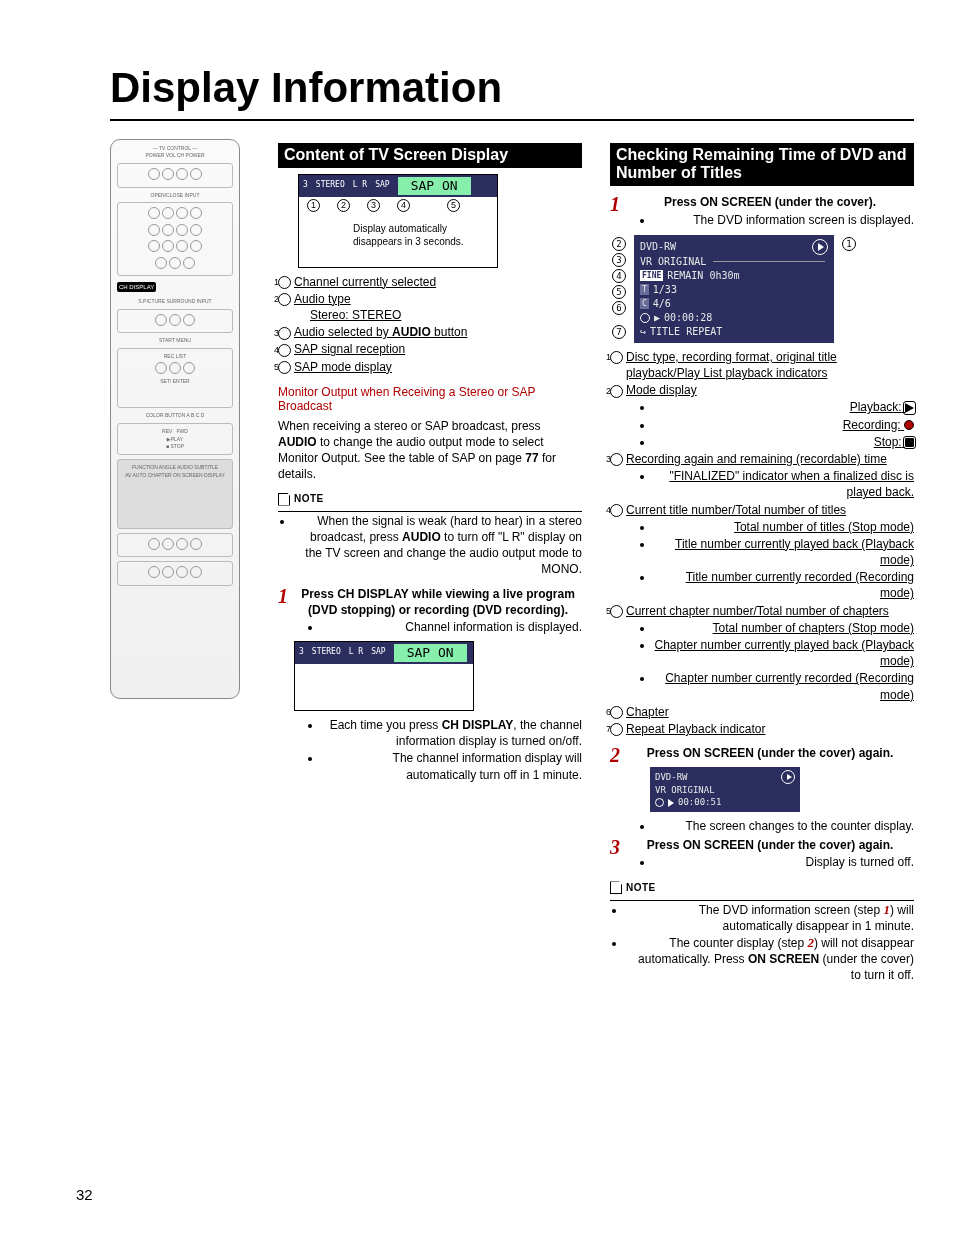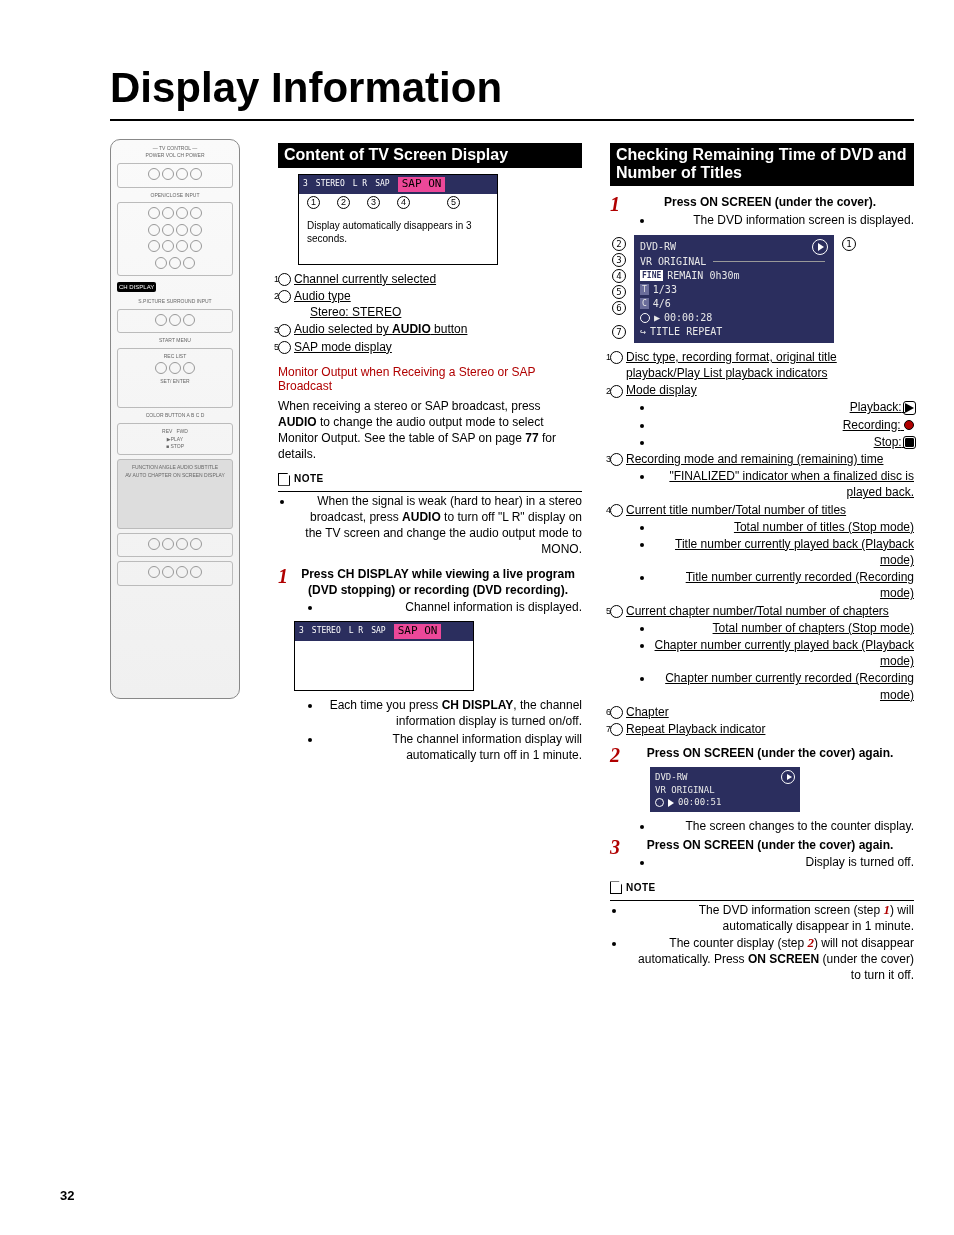--- a/index.html
+++ b/index.html
@@ -112,22 +112,22 @@
     font-size: 10px;
   }
   .osd-bar {
     background:#2b2e5e;
     color:#fff;
     font-family: monospace;
     font-size:8px;
     padding:2px 4px;
     display:flex; gap:8px; align-items:center;
   }
-  .osd-bar .sap { background:#ec4899; color:#000; padding:0 4px; font-size:11px; }
-  .osd-caption { padding: 6px 8px 18px; }
+  .osd-bar .sap { background:#86efac; color:#000; padding:0 13px; font-size:13px; }
+  .osd-caption { padding: 6px 8px 18px; margin-left: 46px; }
   .osd-ptrs { padding:2px 8px 4px; display:flex; gap:14px; font-size:8px; }
   .dvd-screen {
     background:#2b2e5e;
     color:#e8e8e8;
     font-family: monospace;
     font-size:10px;
     padding:4px 6px;
     width:200px;
     margin:6px 0 6px 24px;
     line-height:1.4;
@@ -137,22 +137,22 @@
   .dvd-screen .tag { background:#6a6c9a; padding:0 2px; font-size:8px; }
   .dvd-screen .fine { background:#fff; color:#2b2e5e; padding:0 2px; font-size:8px; font-weight:bold;}
   .dvd-screen .play-circ { width:16px;height:16px;border:1px solid #fff;border-radius:50%; display:flex;align-items:center;justify-content:center; margin-left:auto;}
   .dvd-screen .play-circ::after{content:"";width:0;height:0;border-left:6px solid #fff;border-top:4px solid transparent;border-bottom:4px solid transparent; margin-left:2px;}
   .side-num {
     position:absolute; left:-22px;
     width:14px;height:14px;border:1px solid #000;border-radius:50%;
     font-size:9px;text-align:center;line-height:12px;background:#fff;color:#000;
   }
   .page-num {
-    position:absolute; bottom:30px; left:60px;
-    font-weight:bold; font-size:13px;
+    position:absolute; bottom:30px; left:76px;
+    font-weight:normal; font-size:15px;
   }
   .mode-play { width:0;height:0;border-left:9px solid #000;border-top:5px solid transparent;border-bottom:5px solid transparent; display:inline-block; vertical-align:middle; outline:1px solid #000; outline-offset:1px; border-radius:1px;}
   .mode-rec { width:10px;height:10px;background:#b00000;border-radius:5px;display:inline-block;vertical-align:middle;border:1px solid #000;}
   .mode-stop { width:9px;height:9px;background:#000;display:inline-block;vertical-align:middle;border:1px solid #000; outline:1px solid #000; outline-offset:1px; border-radius:1px;}
   .small-osd {
     background:#2b2e5e;color:#e8e8e8;font-family:monospace;font-size:9px;
     width:150px;padding:3px 5px;margin:6px 0 6px 24px;line-height:1.35;
   }
   .small-osd .pc{ display:flex;align-items:center;gap:4px;}
   .small-osd .pc .tri{margin-left:0;width:0;height:0;border-left:6px solid #fff;border-top:4px solid transparent;border-bottom:4px solid transparent;}
@@ -228,20 +228,21 @@
           <span class="circle-num">4</span>
           <span class="circle-num" style="margin-left:20px">5</span>
         </div>
         <div class="osd-caption">Display automatically disappears in 3 seconds.</div>
       </div>
 
       <ol class="circled">
         <li><span class="circle-num">1</span><span>Channel currently selected</span></li>
         <li><span class="circle-num">2</span><span>Audio type</span><br><span style="padding-left:16px">Stereo: STEREO</span></li>
         <li><span class="circle-num">3</span><span>Audio selected by <b>AUDIO</b> button</span></li>
+        <li><span class="circle-num">4</span><span>SAP signal reception</span></li>
         <li><span class="circle-num">5</span><span>SAP mode display</span></li>
       </ol>
 
       <div class="sub-head-red">Monitor Output when Receiving a Stereo or SAP Broadcast</div>
       <p>
         <span>When receiving a stereo or SAP broadcast, press </span><b>AUDIO</b><span> to change the audio output mode to select Monitor Output. See the table of SAP on page </span><b>77</b><span> for details.</span>
       </p>
 
       <div class="note-head">
           <span>NOTE</span>
@@ -332,21 +333,21 @@
 
       <ol class="circled">
         <li><span class="circle-num">1</span><span>Disc type, recording format, original title playback/Play List playback indicators</span></li>
         <li><span class="circle-num">2</span><span>Mode display</span>
           <ul class="bullets">
             <li><span>Playback:</span> <span class="mode-play"></span></li>
             <li><span>Recording:</span> <span class="mode-rec"></span></li>
             <li><span>Stop:</span> <span class="mode-stop"></span></li>
           </ul>
         </li>
-        <li><span class="circle-num">3</span><span>Recording mode and remaining (remaining) time</span>
+        <li><span class="circle-num">3</span><span>Recording again and remaining (recordable) time</span>
           <ul class="bullets">
               <li>"FINALIZED" indicator when a finalized disc is played back.</li>
             </ul>
         </li>
         <li><span class="circle-num">4</span><span>Current title number/Total number of titles</span>
           <ul class="bullets">
             <li>Total number of titles (Stop mode)</li>
             <li>Title number currently played back (Playback mode)</li>
             <li>Title number currently recorded (Recording mode)</li>
           </ul>

